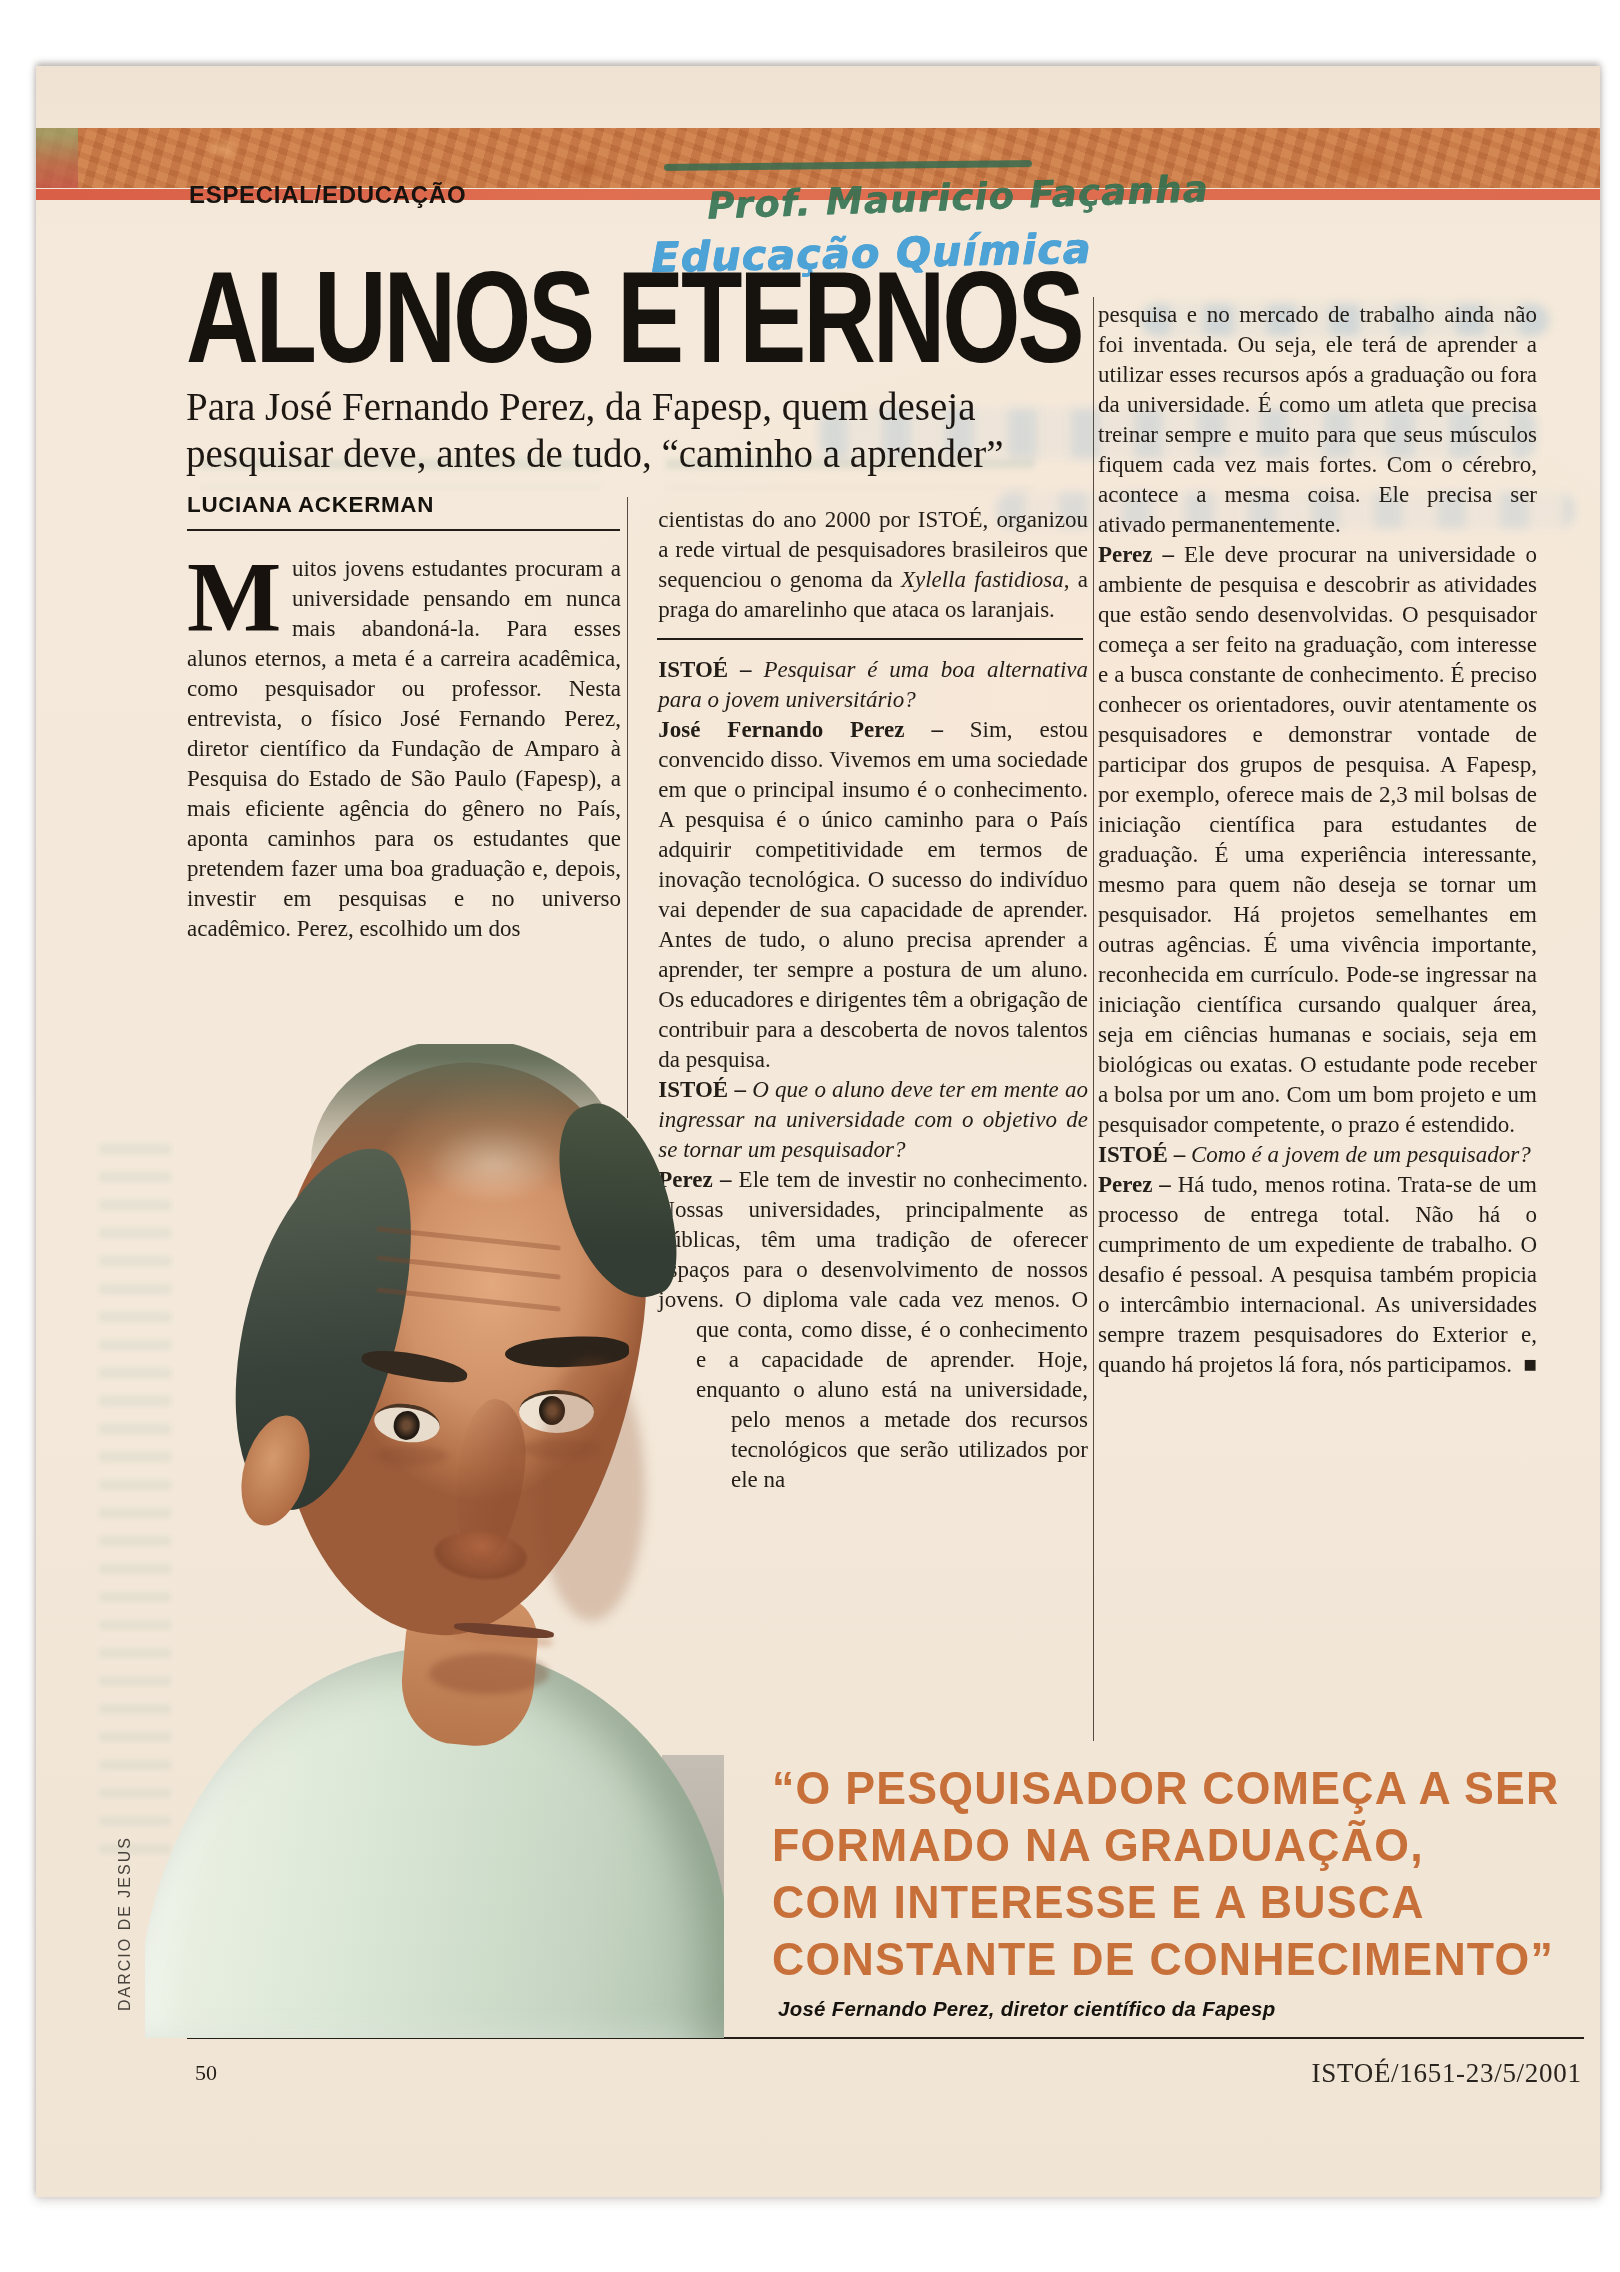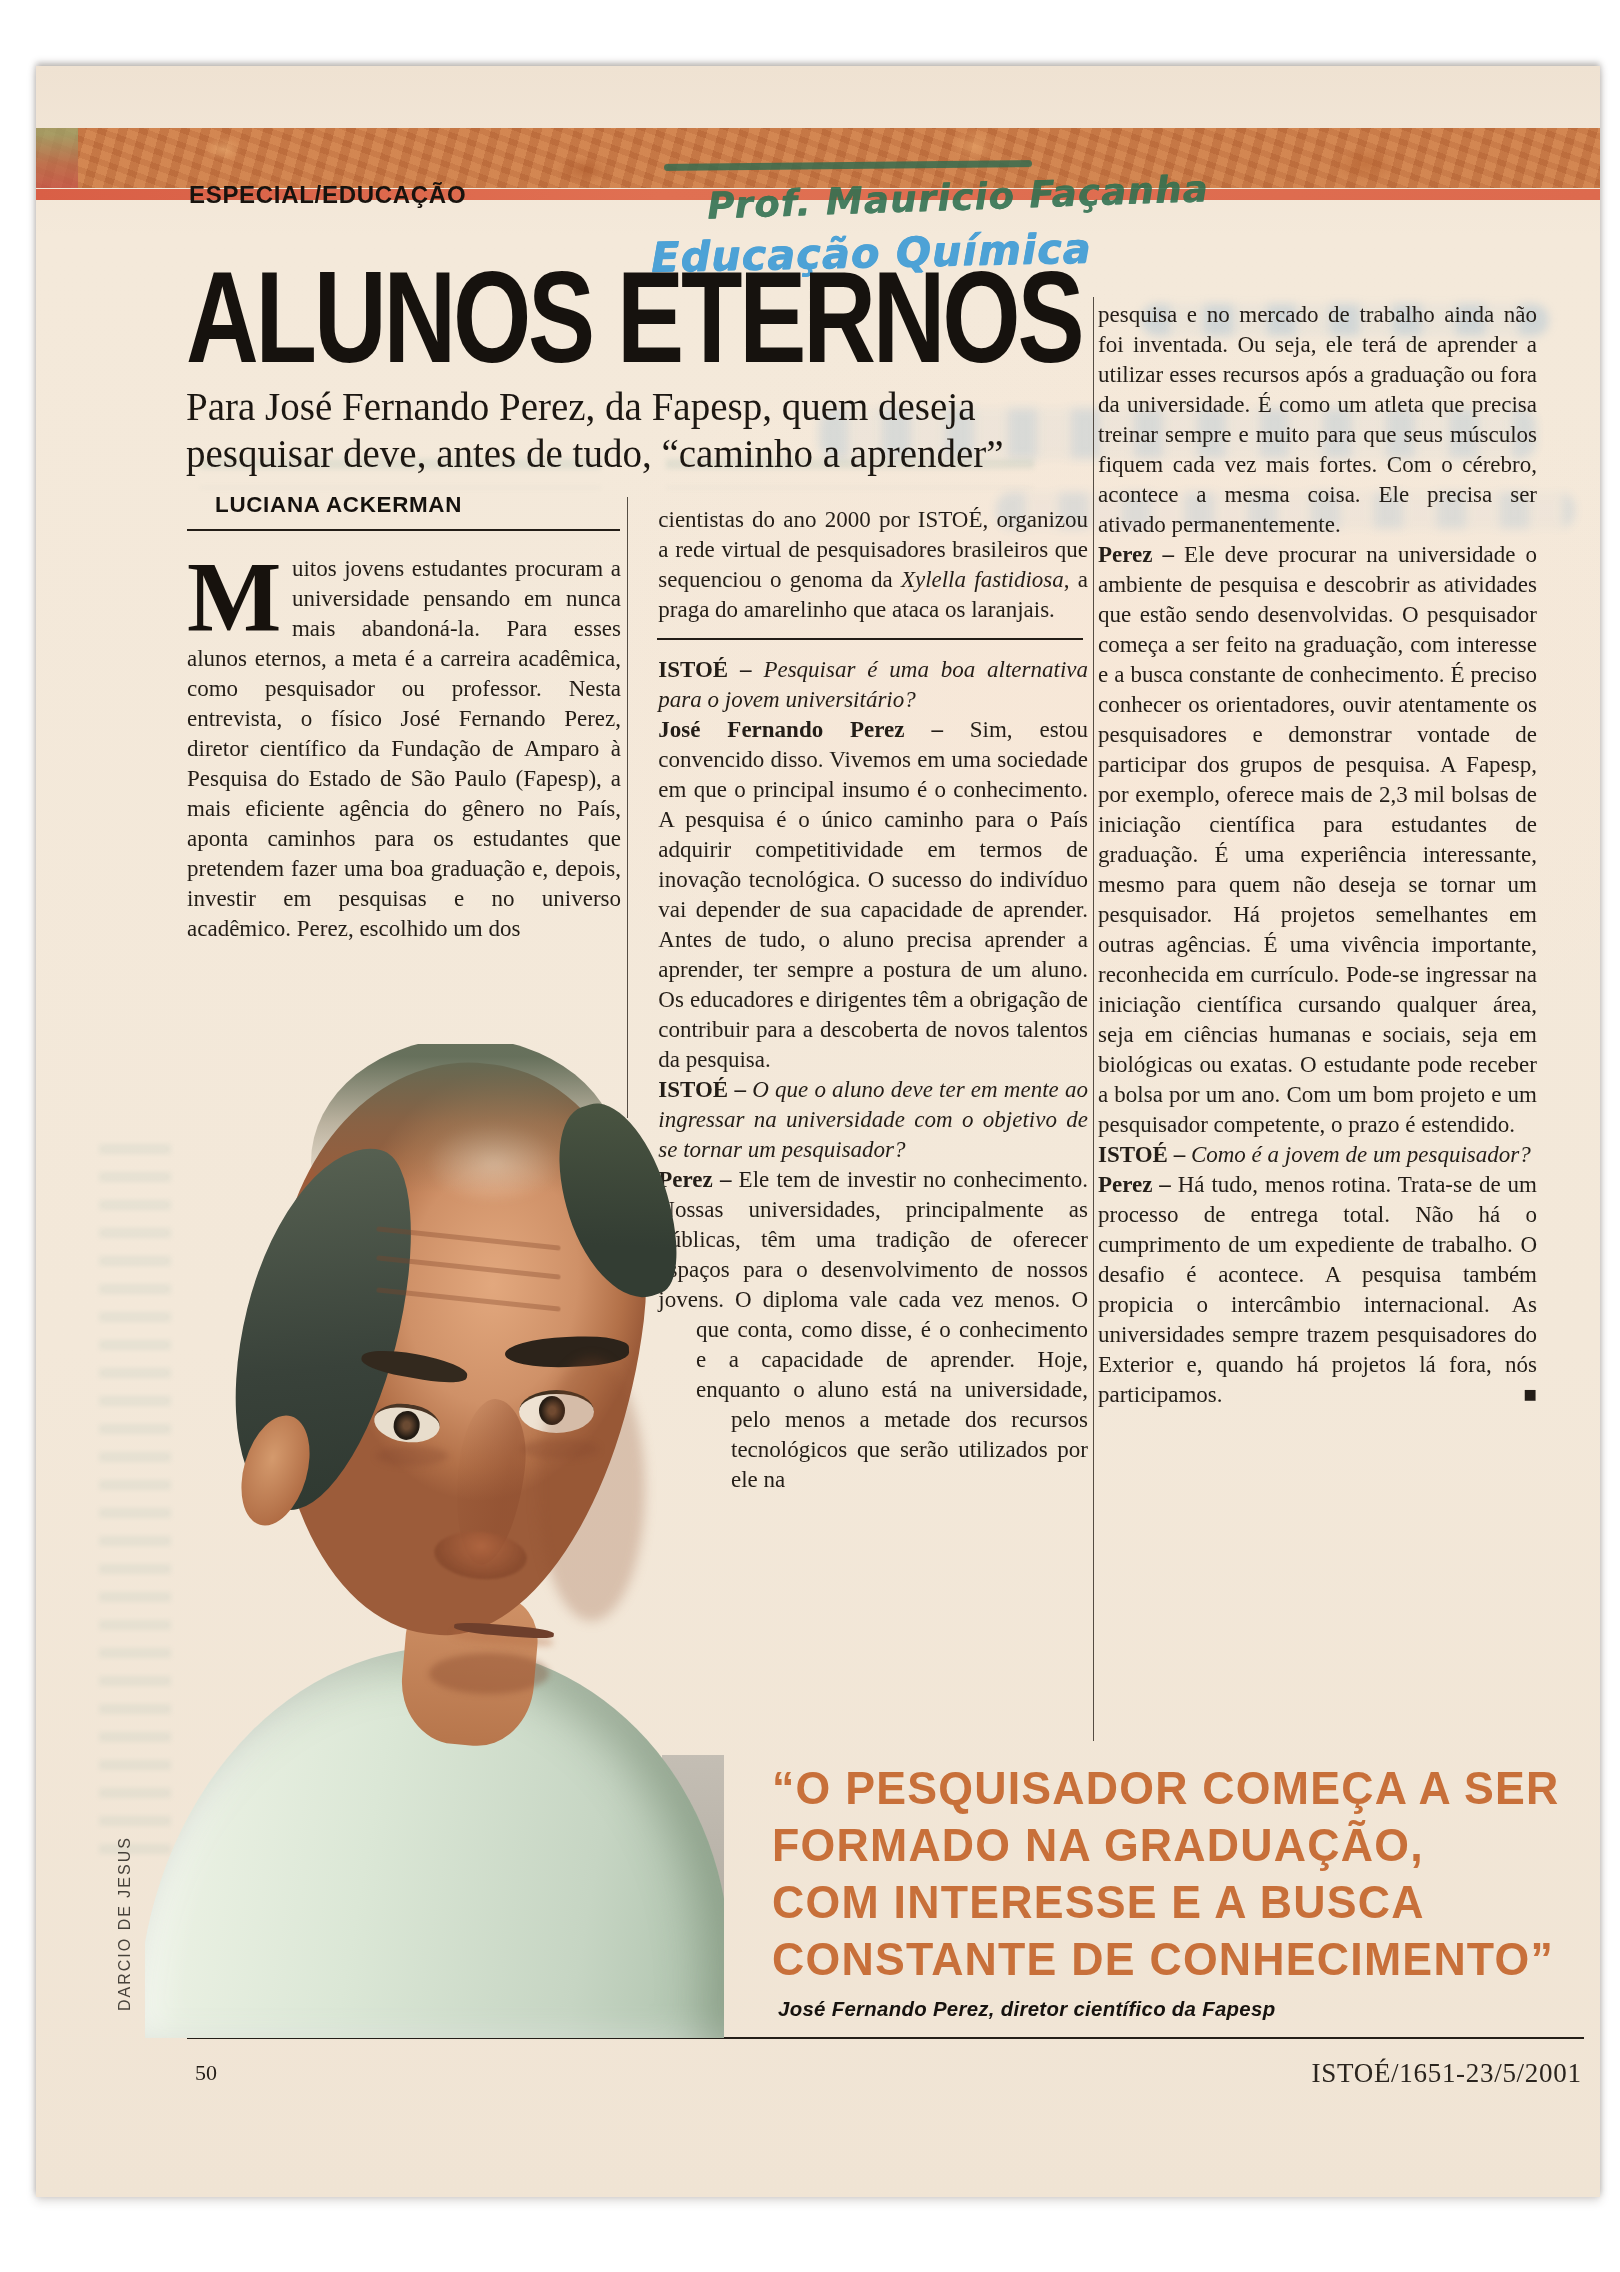--- a/index.html
+++ b/index.html
@@ -74,21 +74,21 @@
     transform:scaleX(.78);transform-origin:left top;
   }
   .subhead{
     position:absolute;left:150px;top:317px;width:921px;
     font-size:39px;line-height:47px;color:#1c1712;
     letter-spacing:0px;
   }
   .byline{
     position:absolute;left:151px;top:426px;
     font-family:"Liberation Sans", sans-serif;
-    font-weight:bold;font-size:22.4px;letter-spacing:0.7px;color:#16120e;margin-left:28px;
+    font-weight:bold;font-size:22.4px;letter-spacing:0.7px;color:#16120e;
   }
   .byline-rule{
     position:absolute;left:151px;top:463px;width:433px;height:2px;background:#231d17;
   }
   
   .smear{position:absolute;border-radius:16px;filter:blur(4.6px);
     background:repeating-linear-gradient(90deg, rgba(72,142,202,.20) 0 29px, rgba(72,142,202,.05) 29px 63px);}
   .smear1{left:1105px;top:238px;width:408px;height:32px;}
   .smear2{left:783px;top:342px;width:717px;height:51px;opacity:.8;}
   .smear3{left:960px;top:426px;width:579px;height:37px;opacity:.7;}
@@ -244,21 +244,21 @@
     <p class="qa q"><b>ISTOÉ –</b><i> Pesquisar é uma boa alternativa para o jovem universitário?</i></p>
     <p class="qa a"><b>José Fernando Perez –</b><span> Sim, estou convencido disso. Vivemos em uma sociedade em que o principal insumo é o conhecimento. A pesquisa é o único caminho para o País adquirir competitividade em termos de inovação tecnológica. O sucesso do indivíduo vai depender de sua capacidade de aprender. Antes de tudo, o aluno precisa aprender a aprender, ter sempre a postura de um aluno. Os educadores e dirigentes têm a obrigação de contribuir para a descoberta de novos talentos da pesquisa.</span></p>
     <p class="qa q"><b>ISTOÉ –</b><i> O que o aluno deve ter em mente ao ingressar na universidade com o objetivo de se tornar um pesquisador?</i></p>
     <p class="qa a"><b>Perez –</b><span> Ele tem de investir no conhecimento. Nossas universidades, principalmente as públicas, têm uma tradição de oferecer espaços para o desenvolvimento de nossos jovens. O diploma vale cada vez menos. O que conta, como disse, é o conhecimento e a capacidade de aprender. Hoje, enquanto o aluno está na universidade, pelo menos a metade dos recursos tecnológicos que serão utilizados por ele na</span></p>
   </div>
 
   <div class="col3 bodytext">
     <p class="qa a"><span>pesquisa e no mercado de trabalho ainda não foi inventada. Ou seja, ele terá de aprender a utilizar esses recursos após a graduação ou fora da universidade. É como um atleta que precisa treinar sempre e muito para que seus músculos fiquem cada vez mais fortes. Com o cérebro, acontece a mesma coisa. Ele precisa ser ativado permanentemente.</span></p>
     <p class="qa a"><b>Perez –</b><span> Ele deve procurar na universidade o ambiente de pesquisa e descobrir as atividades que estão sendo desenvolvidas. O pesquisador começa a ser feito na graduação, com interesse e a busca constante de conhecimento. É preciso conhecer os orientadores, ouvir atentamente os pesquisadores e demonstrar vontade de participar dos grupos de pesquisa. A Fapesp, por exemplo, oferece mais de 2,3 mil bolsas de iniciação científica para estudantes de graduação. É uma experiência interessante, mesmo para quem não deseja se tornar um pesquisador. Há projetos semelhantes em outras agências. É uma vivência importante, reconhecida em currículo. Pode-se ingressar na iniciação científica cursando qualquer área, seja em ciências humanas e sociais, seja em biológicas ou exatas. O estudante pode receber a bolsa por um ano. Com um bom projeto e um pesquisador competente, o prazo é estendido.</span></p>
     <p class="qa q"><b>ISTOÉ –</b><i> Como é a jovem de um pesquisador?</i></p>
-    <p class="qa a"><b>Perez –</b><span> Há tudo, menos rotina. Trata-se de um processo de entrega total. Não há o cumprimento de um expediente de trabalho. O desafio é acontece. A pesquisa também propicia o intercâmbio internacional. As universidades sempre trazem pesquisadores do Exterior e, quando há projetos lá fora, nós participamos.</span><span class="endmark">■</span></p>
+    <p class="qa a"><b>Perez –</b><span> Há tudo, menos rotina. Trata-se de um processo de entrega total. Não há o cumprimento de um expediente de trabalho. O desafio é pessoal. A pesquisa também propicia o intercâmbio internacional. As universidades sempre trazem pesquisadores do Exterior e, quando há projetos lá fora, nós participamos.</span><span class="endmark">■</span></p>
   </div>
 
   <figure class="photo">
     <div class="p-bgright"></div>
     <div class="p-shirt"></div>
     <div class="p-neck"></div>
     <div class="p-head"></div>
     <div class="p-glare"></div>
     <div class="p-hairtop"></div>
     <div class="p-hairleft"></div>

